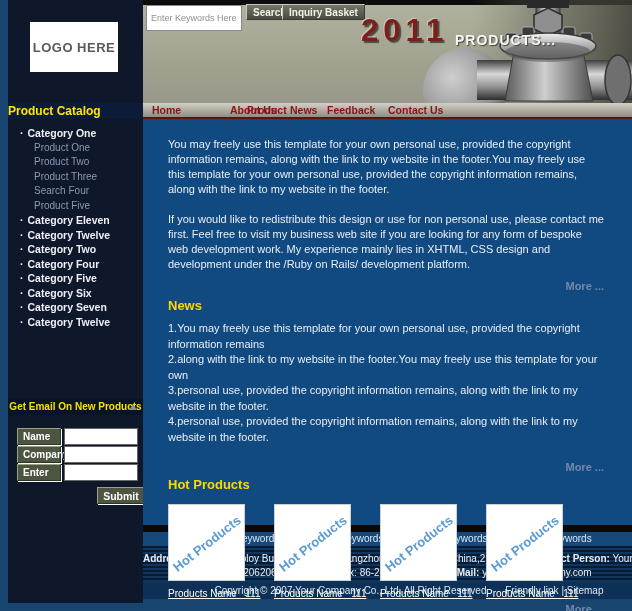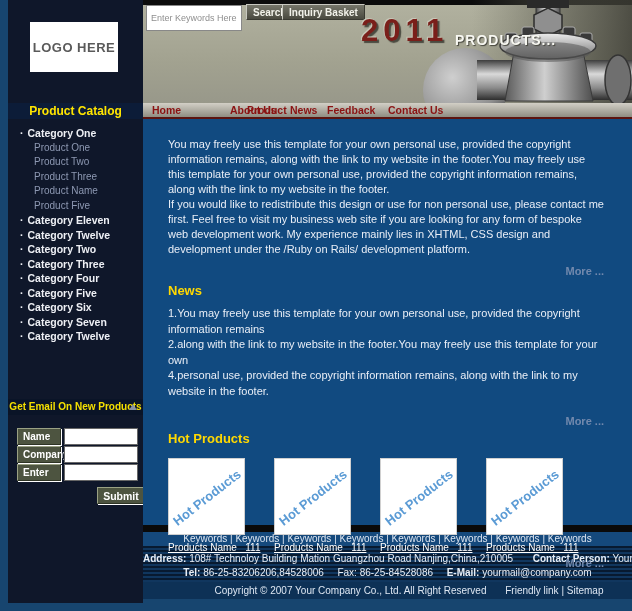--- a/index.html
+++ b/index.html
@@ -5,21 +5,21 @@
   * { margin:0; padding:0; box-sizing:border-box; }
   body { font-family:"Liberation Sans","DejaVu Sans",sans-serif; background:#333; }
   .page { position:relative; width:632px; height:611px; background:#17456f; overflow:hidden; }
 
   
   .sidebar { position:absolute; left:8px; top:0; width:135px; height:603px; background:#0f172a; }
   .logo-box { position:absolute; left:22px; top:22px; width:88px; height:50px; background:#ffffff;
               display:flex; align-items:center; justify-content:center;
               font-weight:bold; font-size:13px; color:#5a5a5a; letter-spacing:.5px; }
   .catalog-bar { position:absolute; left:0; top:103px; width:135px; height:16px; background:#0c1c38;
-                 color:#ffe600; font-weight:bold; font-size:12px; line-height:16px; text-align:center; }
+                 color:#ffe600; font-weight:bold; font-size:12px; line-height:16px; text-align:left; }
   .cat-list { position:absolute; left:0; top:126px; width:135px; }
   .cat-item { height:14.5px; line-height:14.5px; font-size:10.5px; font-weight:bold; color:#eef0f5;
               padding-left:12px; cursor:pointer; white-space:nowrap; }
   .cat-item .bullet { margin-right:4px; }
   .prod-item { height:14.5px; line-height:14.5px; font-size:10px; color:#8d98b2; padding-left:26px;
                cursor:pointer; white-space:nowrap; }
   .newsletter-bar { position:absolute; left:0; top:399px; width:135px; height:16px; background:#0a1427;
                     color:#f5e000; font-size:10px; font-weight:bold; text-align:center; line-height:16px; }
   .arrow-icon { position:absolute; right:6px; top:5px; width:0; height:0;
                 border-left:4px solid transparent; border-right:4px solid transparent;
@@ -33,43 +33,43 @@
                 border:1px solid; border-color:#9aa184 #2e3424 #2e3424 #9aa184; box-shadow:1px 1px 0 #ffffff;
                 color:#ffffff; font-weight:bold; font-size:10.5px; cursor:pointer; }
 
   
   .main-col { position:absolute; left:143px; top:0; width:489px; }
 
   .header { position:relative; width:489px; height:103px;
             background:linear-gradient(180deg,#b2b2a0 0%,#a2a290 60%,#98988a 100%); overflow:hidden; }
   .header-topbar { position:absolute; left:0; top:0; width:100%; height:5px; background:#0c0c0c; }
   .valve-art { position:absolute; right:0; top:0; }
-  .search-input { position:absolute; left:3px; top:5px; width:96px; height:26px; border:1px solid #888;
-                  font-size:9px; color:#8f8f8f; padding:6px 4px; }
+  .search-input { position:absolute; left:3px; top:5px; width:96px; height:14px; border:1px solid #888;
+                  font-size:9px; color:#8f8f8f; padding:12px 4px; }
   .hdr-btn { position:absolute; top:4px; height:16px; background:linear-gradient(180deg,#76766a,#4a4a40);
              color:#f2f2ea; font-weight:bold; font-size:10px; line-height:13px; padding:0 6px;
              border:1px solid; border-color:#c8c8c0 #3a3a32 #3a3a32 #c8c8c0; cursor:pointer; }
   .search-btn { left:103px; }
   .inquiry-btn { left:139px; }
   .company-name { position:absolute; left:6px; top:48px; font-size:15px; font-weight:bold; color:#4b4b41;
                   text-shadow:1px 1px 0 rgba(255,255,255,.25); z-index:3; }
   .year-2011 { position:absolute; left:218px; top:13px; font-size:31px; font-weight:bold; color:#7a1f1a;
                letter-spacing:5px; z-index:3;
                text-shadow:-1px -1px 0 #c7c7b8, 2px 2px 1px #4a4a40; }
   .products-label { position:absolute; left:312px; top:32px; font-size:14px; font-weight:bold; color:#f8f8f2;
                     letter-spacing:1px; text-shadow:1px 1px 1px #44443c; z-index:3; }
 
   .navbar { position:relative; width:489px; height:16px;
             background:linear-gradient(180deg,#d2cfc6,#8f8d82); border-bottom:2px solid #5c1410; }
   .nav-item { position:absolute; top:0; font-size:10.5px; font-weight:bold; color:#8b1212; line-height:14px;
               cursor:pointer; }
 
   .content { position:relative; width:489px; background:#114a80; height:406px; padding:18px 28px 0 25px; }
   .para { font-size:11px; line-height:15px; color:#e9eef6; }
-  .para + .para { }
+  .para + .para { margin-top:15px; }
   .more-link { text-align:right; font-size:11px; font-weight:bold; color:#7289ad; cursor:pointer; }
   .more-1 { margin-top:8px; }
   .section-title { font-size:13px; font-weight:bold; color:#ffd800; margin-top:6px; }
   .news-list { margin-top:8px; }
   .news-item { font-size:11px; line-height:15.5px; color:#e9eef6; }
   .more-2 { margin-top:16px; }
   .hot-title { margin-top:4px; }
   .cards { display:flex; margin-top:12px; }
   .card-wrap { width:106px; }
   .card { width:77px; height:77px; background:#ffffff; border:1px solid #d0d0d0; position:relative;
@@ -105,26 +105,25 @@
 
     <div class="catalog-bar">
       <span>Product Catalog</span>
     </div>
 
     <div class="cat-list">
       <div class="cat-item"><span class="bullet">·</span><span>Category One</span></div>
       <div class="prod-item">Product One</div>
       <div class="prod-item">Product Two</div>
       <div class="prod-item">Product Three</div>
-      <div class="prod-item">Product Name</div>
+      <div class="prod-item">Search Four</div>
       <div class="prod-item">Product Five</div>
       <div class="cat-item"><span class="bullet">·</span><span>Category Eleven</span></div>
       <div class="cat-item"><span class="bullet">·</span><span>Category Twelve</span></div>
       <div class="cat-item"><span class="bullet">·</span><span>Category Two</span></div>
-      <div class="cat-item"><span class="bullet">·</span><span>Category Three</span></div>
       <div class="cat-item"><span class="bullet">·</span><span>Category Four</span></div>
       <div class="cat-item"><span class="bullet">·</span><span>Category Five</span></div>
       <div class="cat-item"><span class="bullet">·</span><span>Category Six</span></div>
       <div class="cat-item"><span class="bullet">·</span><span>Category Seven</span></div>
       <div class="cat-item"><span class="bullet">·</span><span>Category Twelve</span></div>
     </div>
 
     <div class="newsletter-bar">
       <span>Get Email On New Products</span>
       <span class="arrow-icon"></span>
@@ -212,20 +211,21 @@
 
     <div class="content">
       <div class="para">You may freely use this template for your own personal use, provided the copyright information remains, along with the link to my website in the footer.You may freely use this template for your own personal use, provided the copyright information remains, along with the link to my website in the footer.</div>
       <div class="para">If you would like to redistribute this design or use for non personal use, please contact me first. Feel free to visit my business web site if you are looking for any form of bespoke web development work. My experience mainly lies in XHTML, CSS design and development under the /Ruby on Rails/ development platform.</div>
       <div class="more-link more-1">More ...</div>
 
       <div class="section-title">News</div>
       <div class="news-list">
         <div class="news-item">1.You may freely use this template for your own personal use, provided the copyright information remains</div>
         <div class="news-item">2.along with the link to my website in the footer.You may freely use this template for your own</div>
+        <div class="news-item">3.personal use, provided the copyright information remains, along with the link to my website in the footer.</div>
         <div class="news-item">4.personal use, provided the copyright information remains, along with the link to my website in the footer.</div>
       </div>
       <div class="more-link more-2">More ...</div>
 
       <div class="section-title hot-title">Hot Products</div>
       <div class="cards">
         <div class="card-wrap">
           <div class="card">
             <div class="card-text">Hot Products</div>
           </div>

